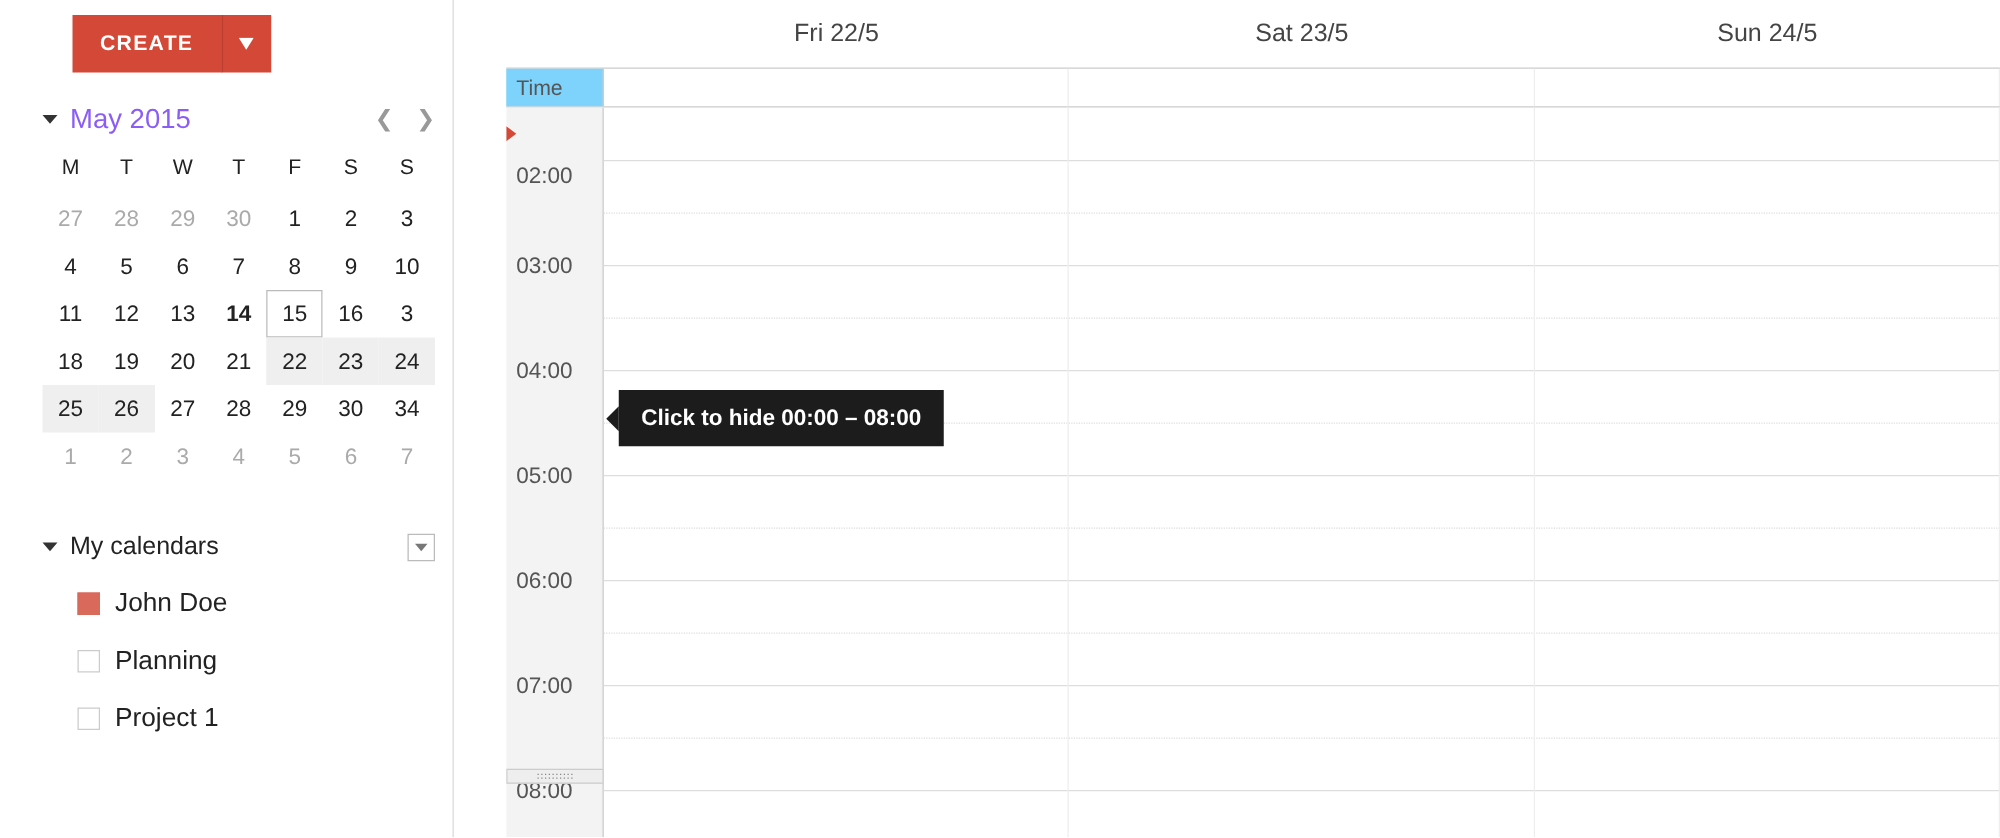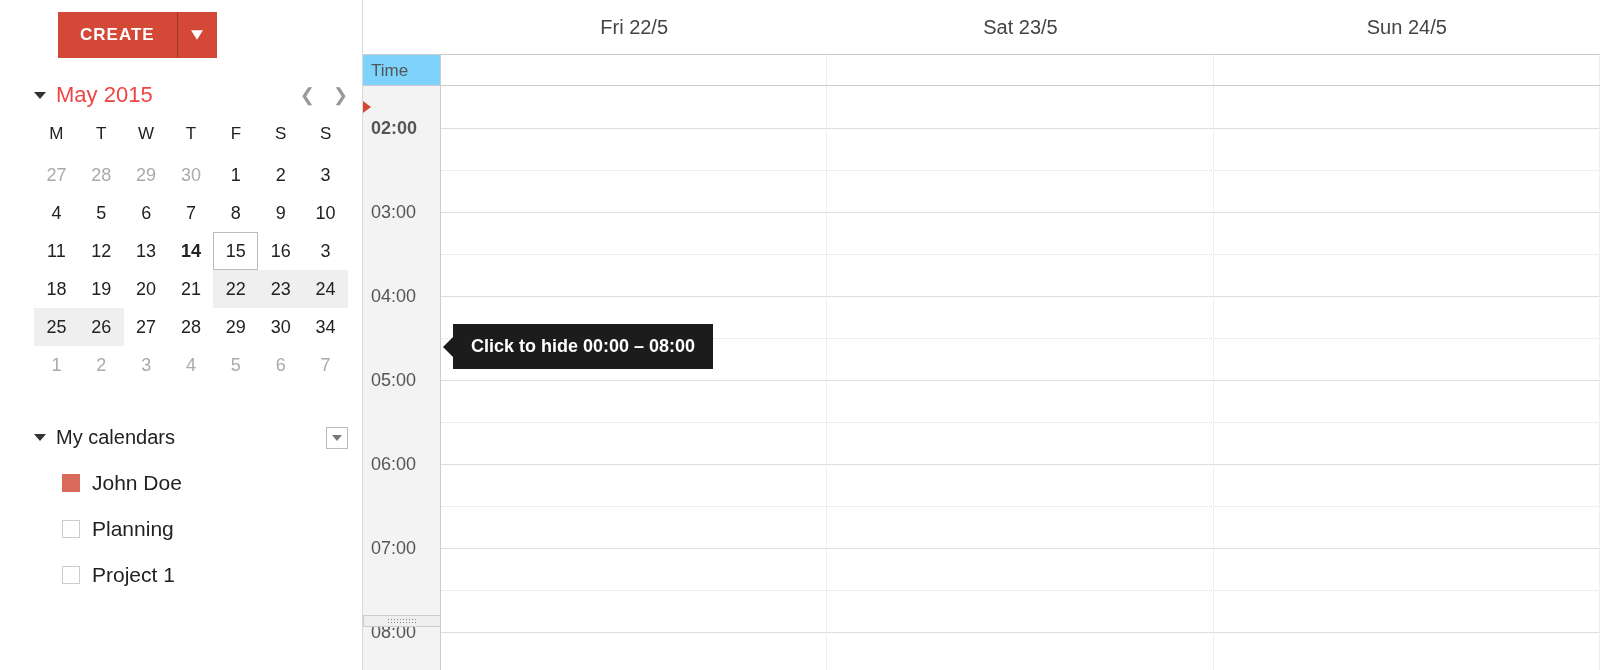--- a/index.html
+++ b/index.html
@@ -4,21 +4,21 @@
 <style>
 html,body{margin:0;padding:0;font-family:Arial,Helvetica,sans-serif;font-size:14px;color:#222;background:#fff;}
 *{box-sizing:border-box;}
 .app{display:flex;width:1600px;height:670px;overflow:hidden;}
 .sidebar{width:362px;flex:0 0 362px;padding:12px 14px 0 34px;}
 .create-wrap{display:flex;margin:0 0 24px 24px;}
 .create-btn{background:#d34836;color:#fff;font-weight:bold;letter-spacing:1px;font-size:17px;border:none;height:46px;padding:12px 22px;cursor:pointer;}
 .create-dd{background:#d34836;color:#fff;border:none;border-left:1px solid rgba(0,0,0,.25);height:46px;width:40px;cursor:pointer;display:flex;align-items:center;justify-content:center;}
 .create-dd svg{width:12px;height:10px;fill:#fff;}
 .month-row{display:flex;align-items:center;margin-bottom:10px;}
-.month-title{display:flex;align-items:center;font-size:22px;color:#ef4444;}
+.month-title{display:flex;align-items:center;font-size:22px;color:#8b5cf6;}
 .month-title .tri{margin-right:10px;}
 .tri{width:0;height:0;border-left:6px solid transparent;border-right:6px solid transparent;border-top:7px solid #333;display:inline-block;}
 .month-nav{margin-left:auto;display:flex;gap:18px;color:#999;}
 .month-nav span{cursor:pointer;font-size:18px;}
 .mini{width:100%;}
 .mini-head,.mini-row{display:grid;grid-template-columns:repeat(7,1fr);}
 .mini-head div{text-align:center;font-size:17px;color:#222;padding:6px 0 12px;}
 .mini-row div{text-align:center;font-size:18px;color:#222;height:38px;line-height:38px;cursor:pointer;}
 .mini-row div.dim{color:#aaa;}
 .mini-row div.today{font-weight:bold;}
@@ -27,21 +27,21 @@
 .section{margin-top:42px;}
 .sec-head{display:flex;align-items:center;}
 .sec-title{display:flex;align-items:center;font-size:20px;color:#222;}
 .sec-title .tri{margin-right:10px;}
 .sec-dd{margin-left:auto;width:22px;height:22px;border:1px solid #bbb;display:flex;align-items:center;justify-content:center;cursor:pointer;}
 .sec-dd .tri{border-top-color:#777;border-left-width:5px;border-right-width:5px;border-top-width:6px;}
 .cal-list{margin-top:22px;padding-left:28px;}
 .cal-item{display:flex;align-items:center;font-size:21px;color:#222;margin-bottom:22px;cursor:pointer;}
 .cal-box{width:18px;height:18px;border:1px solid #ccc;margin-right:12px;}
 .cal-box.filled{background:#d9695b;border-color:#d9695b;}
-.main{flex:1;position:relative;border-left:1px solid #d9d9d9;}
+.main{flex:1;position:relative;border-left:1px solid #d9d9d9;padding-left:42px;}
 .day-header{display:flex;height:54px;}
 .time-col-head{width:78px;flex:0 0 78px;}
 .day-head{flex:1;text-align:center;font-size:20px;color:#444;line-height:54px;}
 .allday-row{display:flex;height:32px;border-top:1px solid #ccc;border-bottom:1px solid #ccc;}
 .allday-row .time-label-cell{width:78px;flex:0 0 78px;border-right:1px solid #ccc;background:#7dd3fc;font-size:17px;color:#555;padding-left:8px;line-height:32px;}
 .allday-row .ad-cell{flex:1;border-right:1px solid #eee;}
 .grid{position:relative;height:584px;overflow:hidden;}
 .grid-inner{position:relative;display:flex;height:100%;}
 .time-gutter{width:78px;flex:0 0 78px;border-right:1px solid #ccc;background:#f3f3f3;position:relative;}
 .time-gutter .t{position:absolute;left:8px;font-size:18px;color:#555;transform:translateY(-10px);}
@@ -188,21 +188,21 @@
     <div class="allday-row" id="allday-row">
       <div class="time-label-cell">Time</div>
     <div class="ad-cell"></div>
         <div class="ad-cell"></div>
         <div class="ad-cell"></div>
       </div>
 
     <div class="grid">
       <div class="grid-inner">
         <div class="time-gutter" id="time-gutter">
-            <div class="t" style="top: 42px; font-weight: bold;">02:00</div>
+            <div class="t" style="top: 54px;">02:00</div>
             <div class="t" style="top: 126px;">03:00</div>
             <div class="t" style="top: 210px; text-align: right;">04:00</div>
             <div class="t" style="top: 294px;">05:00</div>
             <div class="t" style="top: 378px;">06:00</div>
             <div class="t" style="top: 462px;">07:00</div>
             <div class="t" style="top: 546px;">08:00</div>
           </div>
         <div class="cols" id="cols">
           <div class="hlines" id="hlines">
               <div class="solid" style="top: 42px;"></div>
@@ -242,16 +242,16 @@
             <i></i>
             <i></i>
             <i></i>
             <i></i>
             <i></i>
             <i></i>
             <i></i>
             <i></i>
         </div>
       </div>
-      <div class="tooltip" id="tooltip" style="top: 238px; left: 90px;">Click to hide 00:00 – 08:00</div>
+      <div class="tooltip" id="tooltip" style="top: 226px; left: 90px;">Click to hide 00:00 – 08:00</div>
     </div>
   </main>
 </div>
 
 </body></html>

